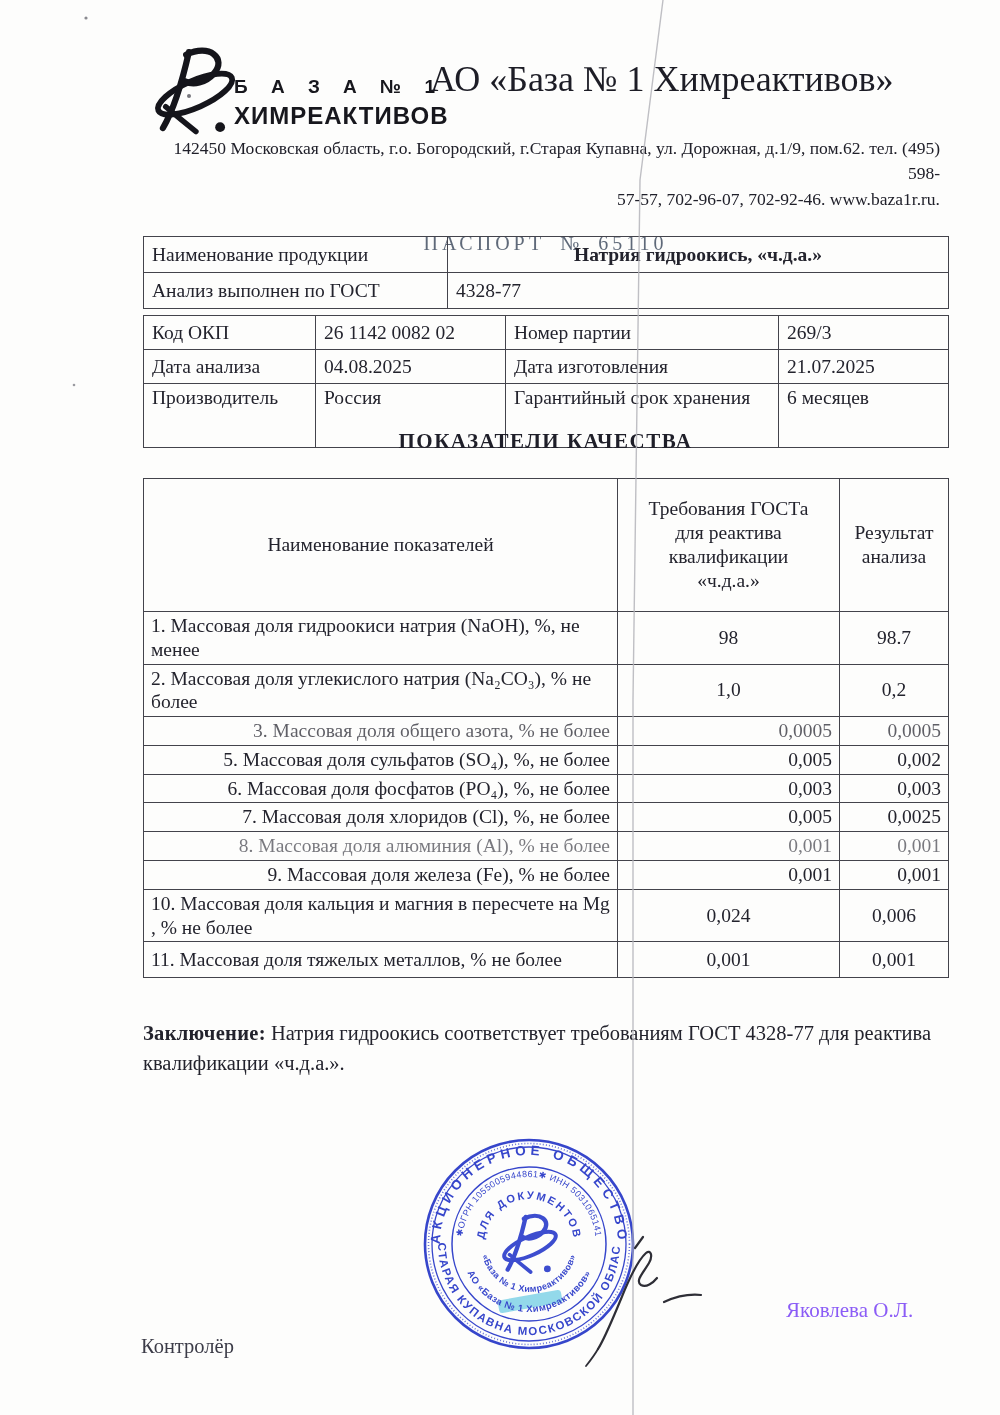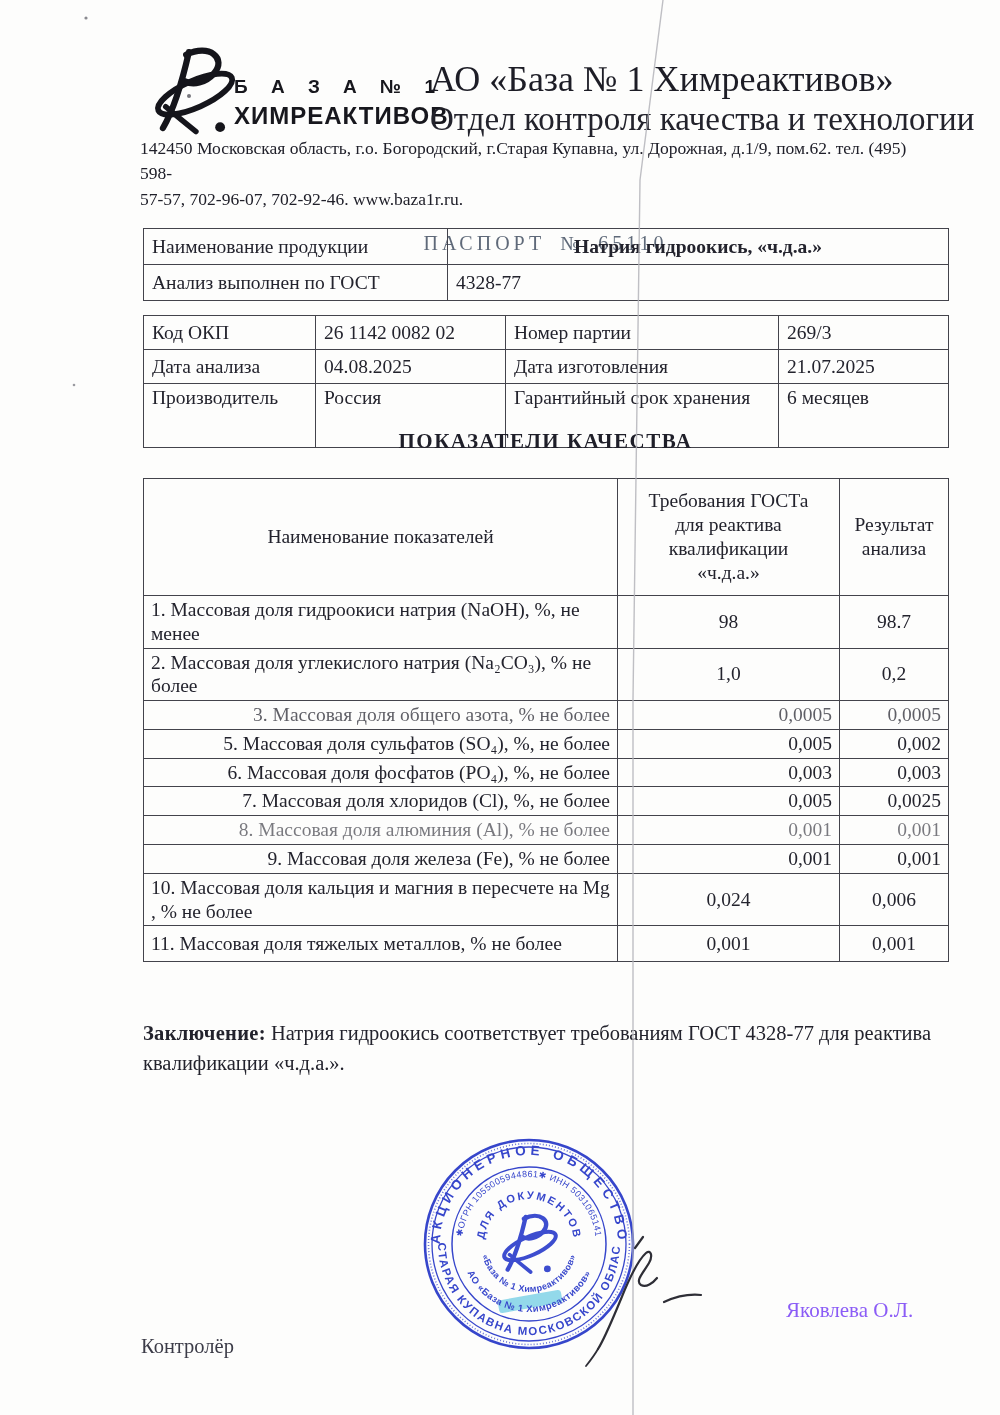--- a/index.html
+++ b/index.html
@@ -10,30 +10,30 @@
     color:#26262e;
   }
   
   .logo-glyph{position:absolute;left:146px;top:42px;width:100px;height:106px;color:#15151b;}
   .logo-text{position:absolute;left:234px;top:76px;width:190px;
     font-family:"Liberation Sans","DejaVu Sans",sans-serif;color:#17171d;}
   .logo-line1{font-size:19px;font-weight:bold;letter-spacing:9px;white-space:nowrap;}
   .logo-line2{font-size:24px;font-weight:bold;letter-spacing:1px;margin-top:4px;white-space:nowrap;}
   .org-name{position:absolute;left:430px;top:58px;font-size:36px;white-space:nowrap;color:#1d1d26;}
   .org-dept{position:absolute;left:430px;top:101px;font-size:33px;white-space:nowrap;color:#23232c;}
-  .address{position:absolute;left:140px;top:136px;width:800px;text-align:left;
+  .address{position:absolute;left:140px;top:136px;width:800px;text-align:right;
     font-size:17.5px;line-height:1.45;color:#20202a;}
   
   .passport-title{position:absolute;left:143px;top:196px;width:805px;text-align:center;
     font-size:20px;letter-spacing:4px;word-spacing:6px;color:#4e5a6b;opacity:.9;margin-top:36px;}
   
   table{border-collapse:collapse;table-layout:fixed;}
   td{border:1.6px solid #43434b;font-size:19.5px;line-height:1.22;padding:2px 8px;
      vertical-align:middle;color:#23232d;}
-  .info-a{position:absolute;left:143px;top:228px;width:805px;}
+  .info-a{position:absolute;left:143px;top:236px;width:805px;}
   .info-a td{height:31px;}
   .info-b{position:absolute;left:143px;top:315px;width:805px;}
   .info-b td{height:29px;}
   .c-bold{font-weight:bold;text-align:center;}
   .quality-title{position:absolute;left:143px;top:429px;width:805px;text-align:center;
     font-size:21px;font-weight:bold;letter-spacing:1.5px;color:#1f1f29;}
   .quality{position:absolute;left:143px;top:478px;width:805px;}
   .quality td{padding:2px 7px;}
   .quality .hdr td{text-align:center;height:96px;font-size:19.5px;}
   .num{text-align:center;}
@@ -72,21 +72,20 @@
         <circle cx="28" cy="37" r="5.5" fill="currentColor" stroke="none"></circle>
       </g>
     </defs>
     <use href="#brand-glyph"></use>
   </svg>
   <div class="logo-text">
     <div class="logo-line1">Б А З А  №  1</div>
     <div class="logo-line2">ХИМРЕАКТИВОВ</div>
   </div>
   <div class="org-name">АО «База № 1 Химреактивов»</div>
-  <div class="org-dept">Отдел контроля качества и технологии</div>
   <div class="address">
     <span>142450 Московская область, г.о. Богородский, г.Старая Купавна, ул. Дорожная, д.1/9, пом.62.  тел. (495) 598-</span><br>
     <span>57-57, 702-96-07, 702-92-46. www.baza1r.ru.</span>
   </div>
 
   <div class="passport-title">ПАСПОРТ № 65110</div>
 
   <table class="info-a">
     <colgroup>
         <col style="width:304px">
@@ -137,21 +136,21 @@
 
   <table class="quality">
     <colgroup>
         <col style="width:474px">
         <col style="width:222px">
         <col style="width:109px">
       </colgroup>
     <tbody>
         <tr class="hdr">
       <td>Наименование показателей</td>
-      <td style="padding:10px 28px;">Требования ГОСТа для реактива квалификации «ч.д.а.»</td>
+      <td style="padding:18px 28px;">Требования ГОСТа для реактива квалификации «ч.д.а.»</td>
       <td>Результат анализа</td>
     </tr>
     <tr class="r2l">
       <td>1. Массовая доля гидроокиси натрия (NaOH), %, не менее</td>
       <td class="num">98</td>
       <td class="num">98.7</td>
     </tr>
     <tr class="r2l">
       <td>2. Массовая доля углекислого натрия (Na₂CO₃), % не более</td>
       <td class="num">1,0</td>

